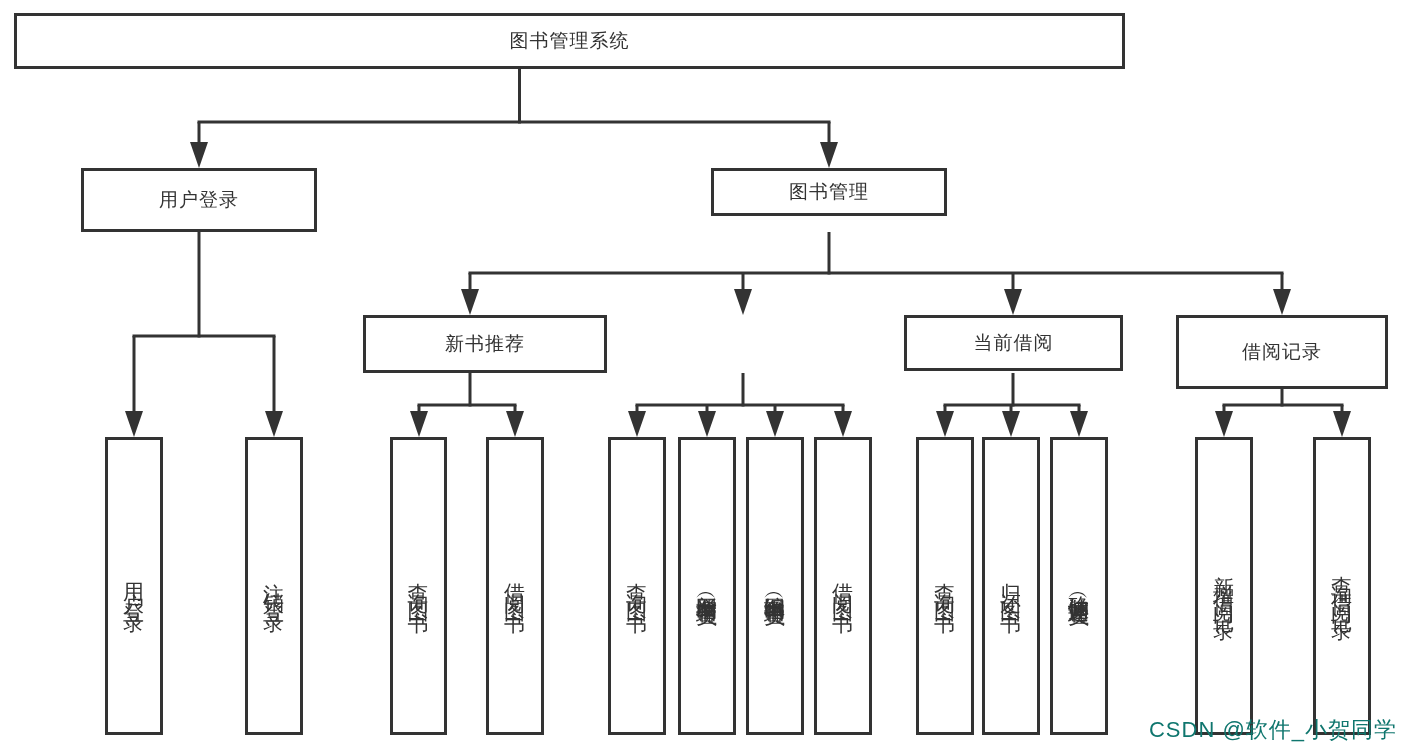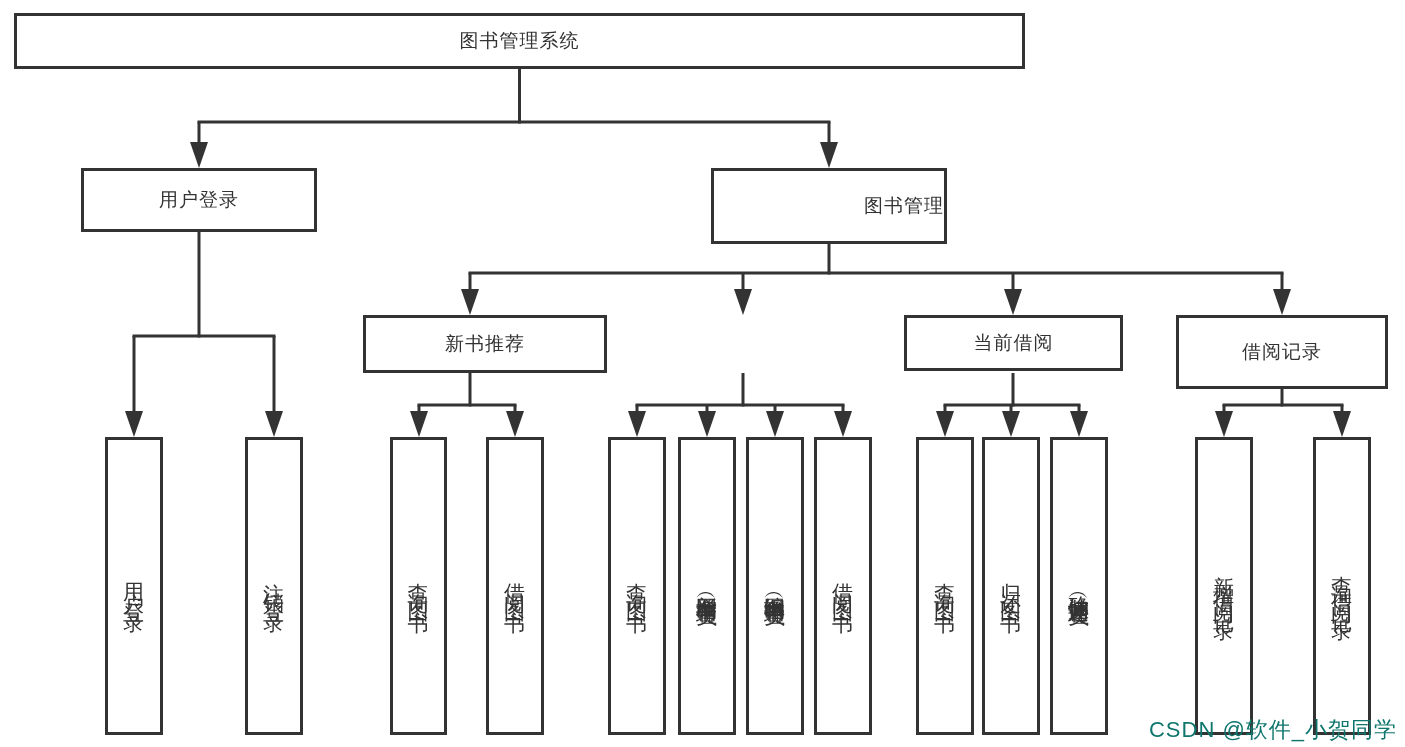--- a/index.html
+++ b/index.html
@@ -49,23 +49,23 @@
     writing-mode: vertical-rl;
     text-orientation: mixed;
     line-height: 1;
     white-space: nowrap;
   }
   .ls-wide  .vtext { letter-spacing: 10px; }
   .ls-mid   .vtext { letter-spacing: 9px; }
   .ls-tight .vtext { letter-spacing: 1.5px; }
 
   
-  #n-root    { left: 14px;   top: 13px;  width: 1011px; height: 56px; }
+  #n-root    { left: 14px;   top: 13px;  width: 1111px; height: 56px; }
   #n-login   { left: 81px;   top: 168px; width: 236px;  height: 64px; }
-  #n-mgmt    { left: 711px;  top: 168px; width: 236px;  height: 76px; justify-content: flex-end; }
+  #n-mgmt    { left: 711px;  top: 168px; width: 236px;  height: 48px; }
   #n-newbook { left: 363px;  top: 315px; width: 244px;  height: 58px; text-align: right; }
   #n-borrow  { left: 636px;  top: 315px; width: 215px;  height: 58px; }
   #n-current { left: 904px;  top: 315px; width: 219px;  height: 56px; }
   #n-records { left: 1176px; top: 315px; width: 212px;  height: 74px; }
 
   
   #lf-login-0   { left: 105px;  }
   #lf-login-1   { left: 245px;  }
   #lf-newbook-0 { left: 390px;  width: 57px; }
   #lf-newbook-1 { left: 486px;  width: 58px; }

